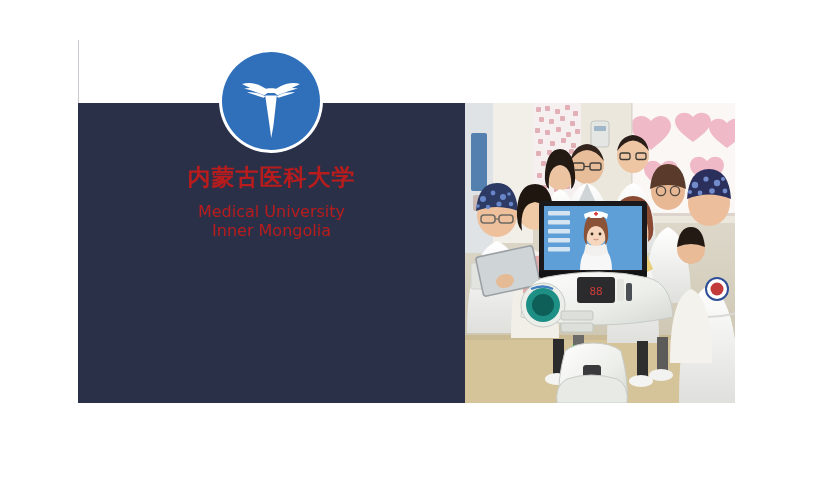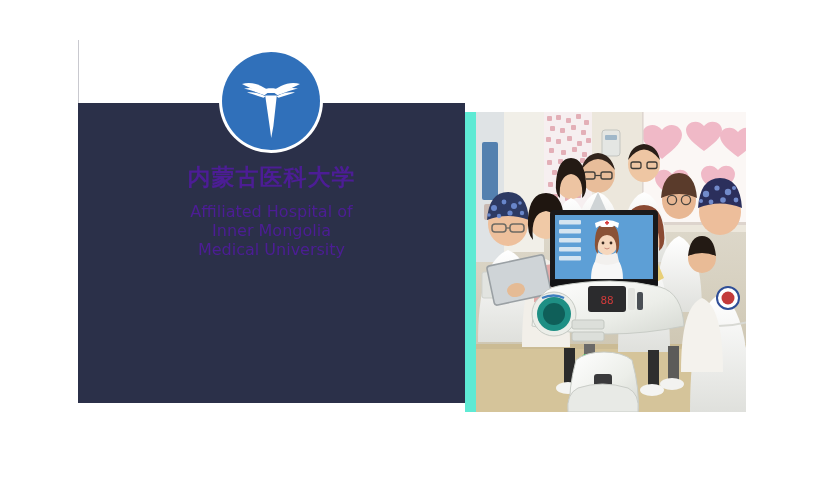--- a/index.html
+++ b/index.html
@@ -24,35 +24,35 @@
     position:absolute;left:222px;top:52px;width:98px;height:98px;
     border-radius:50%;background:#3070ba;
     box-shadow:0 0 0 3px #ffffff;
     z-index:5;
   }
   .logo svg{position:absolute;left:0;top:0;}
 
   
   .textblock{
     position:absolute;left:78px;top:160px;width:387px;
-    text-align:center;color:#4c1d95;
+    text-align:center;color:#b91c1c;
   }
   .cn{
     font-size:23px;line-height:34px;font-weight:bold;
     letter-spacing:1px;margin:0;
   }
   .en{
     font-size:24.5px;line-height:34px;font-weight:bold;
     margin:8px 0 0 0;letter-spacing:.2px;
   }
 
   
   .photo{
-    position:absolute;left:465px;top:112px;width:270px;height:300px;
-    overflow:hidden;background:#5eead4;padding-left:11px;
+    position:absolute;left:465px;top:103px;width:270px;height:300px;
+    overflow:hidden;background:#5eead4;
   }
   .photo svg{display:block;}
 </style>
 </head>
 <body>
 
 <div id="stage">
 
   <div class="rule"></div>
 
@@ -76,23 +76,22 @@
       </g>
     </svg>
   </div>
 
   <div class="textblock">
     <p class="cn">
       <span>内蒙古医科大学</span><br>
     </p>
     <p class="en">
       </p>
-      <div>Affiliated Hospital of</div>
+      <div>Medical University</div>
       <div>Inner Mongolia</div>
-      <div>Medical University</div>
     <p></p>
   </div>
 
   <div class="photo">
     <svg width="270" height="300" viewBox="0 0 270 300" aria-hidden="true">
       <defs>
         <linearGradient id="wallG" x1="0" y1="0" x2="0" y2="1">
           <stop offset="0%" stop-color="#e8e4dc"></stop>
           <stop offset="55%" stop-color="#d8d2c2"></stop>
           <stop offset="100%" stop-color="#c6bda6"></stop>

